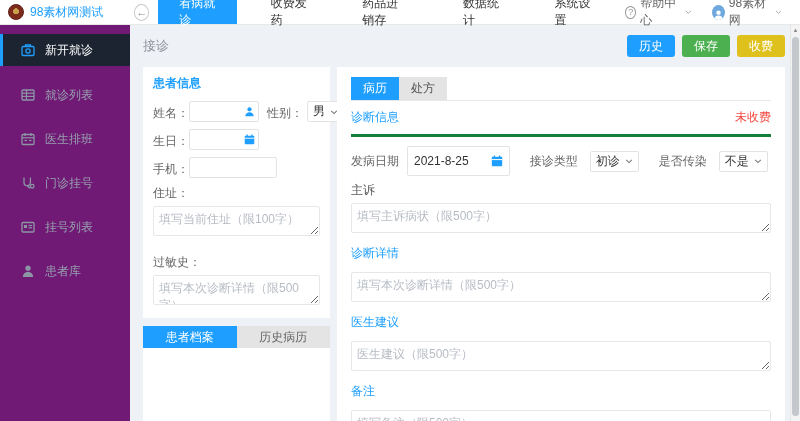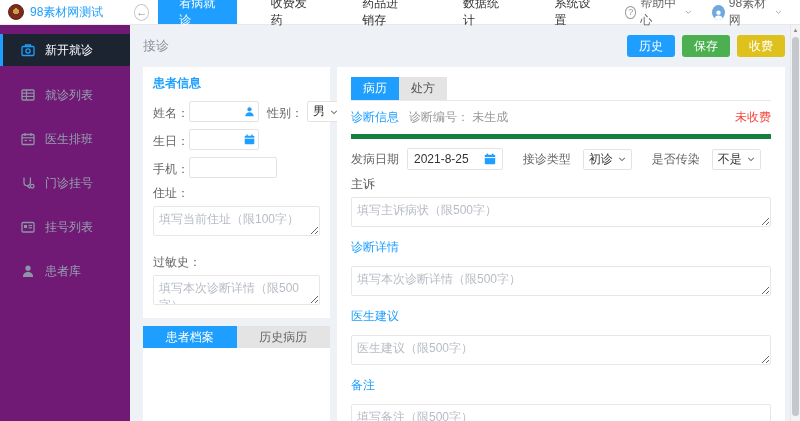--- a/index.html
+++ b/index.html
@@ -67,26 +67,26 @@
   .sub-tabs { display:flex; height:22px; margin-top:8px; }
   .sub-tab { flex:1; text-align:center; line-height:22px; cursor:pointer; background:#E4E4E4; color:#666; }
   .sub-tab.active { background:#1E9FFF; color:#fff; }
   .archive-panel { height:122px; background:#fff; }
 
   
   .right-col { flex:1; min-width:0; padding:10px 14px 14px 14px; }
   .rc-tabs { display:flex; border-bottom:1px solid #e8e8e8; }
   .rc-tab { padding:0 12px; height:23px; line-height:23px; background:#E4E4E4; color:#555; cursor:pointer; }
   .rc-tab.active { background:#1E9FFF; color:#fff; }
-  .diag-row { display:flex; align-items:center; padding:8px 0; border-bottom:5px solid #15803d; }
+  .diag-row { display:flex; align-items:center; padding:8px 0; border-bottom:3px solid #15803d; }
   .diag-title { color:#1E9FFF; }
   .diag-no { color:#999; margin-left:10px; }
   .fee-status { margin-left:auto; color:#F5483F; }
   .onset-row { display:flex; align-items:center; margin:9px 0 6px 0; color:#666; gap:8px; }
-  .date-box { height:22px; border:1px solid #e3e3e3; border-radius:2px; display:flex; align-items:center; padding:0 6px; gap:15px; color:#333; cursor:pointer; }
+  .date-box { height:30px; border:1px solid #e3e3e3; border-radius:2px; display:flex; align-items:center; padding:0 6px; gap:22px; color:#333; cursor:pointer; }
   .date-box .cal { width:12px; height:12px; color:#1E9FFF; }
   .gap-l { margin-left:12px; }
   .field-label { display:block; margin:6px 0 4px 0; color:#555; }
   .field-label.blue { color:#1E9FFF; margin-top:9px; }
 
   
   .scrollbar { width:10px; flex:none; background:#F3F3F3; position:relative; border-left:1px solid #e6e6e6; }
   .sb-arrow { position:absolute; top:2px; left:0; width:100%; text-align:center; font-size:6px; color:#8a8a8a; }
   .sb-thumb { position:absolute; top:12px; bottom:5px; left:1px; width:7px; background:#C4C7CC; border-radius:4px; cursor:pointer; }
 
@@ -259,21 +259,20 @@
 
         <section class="right-col card">
 
           <div class="rc-tabs">
             <div class="rc-tab active">病历</div>
             <div class="rc-tab">处方</div>
           </div>
 
           <div class="diag-row">
             <span class="diag-title">诊断信息</span>
-            <span class="diag-no">诊断编号： 未生成</span>
             <span class="fee-status">未收费</span>
           </div>
 
           <div class="onset-row">
             <span>发病日期</span>
             <span class="date-box">
               <span>2021-8-25</span>
               <svg class="cal" viewBox="0 0 12 12">
                   <rect x="0.8" y="1.8" width="10.4" height="9.4" rx="1" fill="#1E9FFF"></rect>
                   <line x1="3.4" y1="0.6" x2="3.4" y2="3" stroke="#1E9FFF" stroke-width="1.4"></line>

